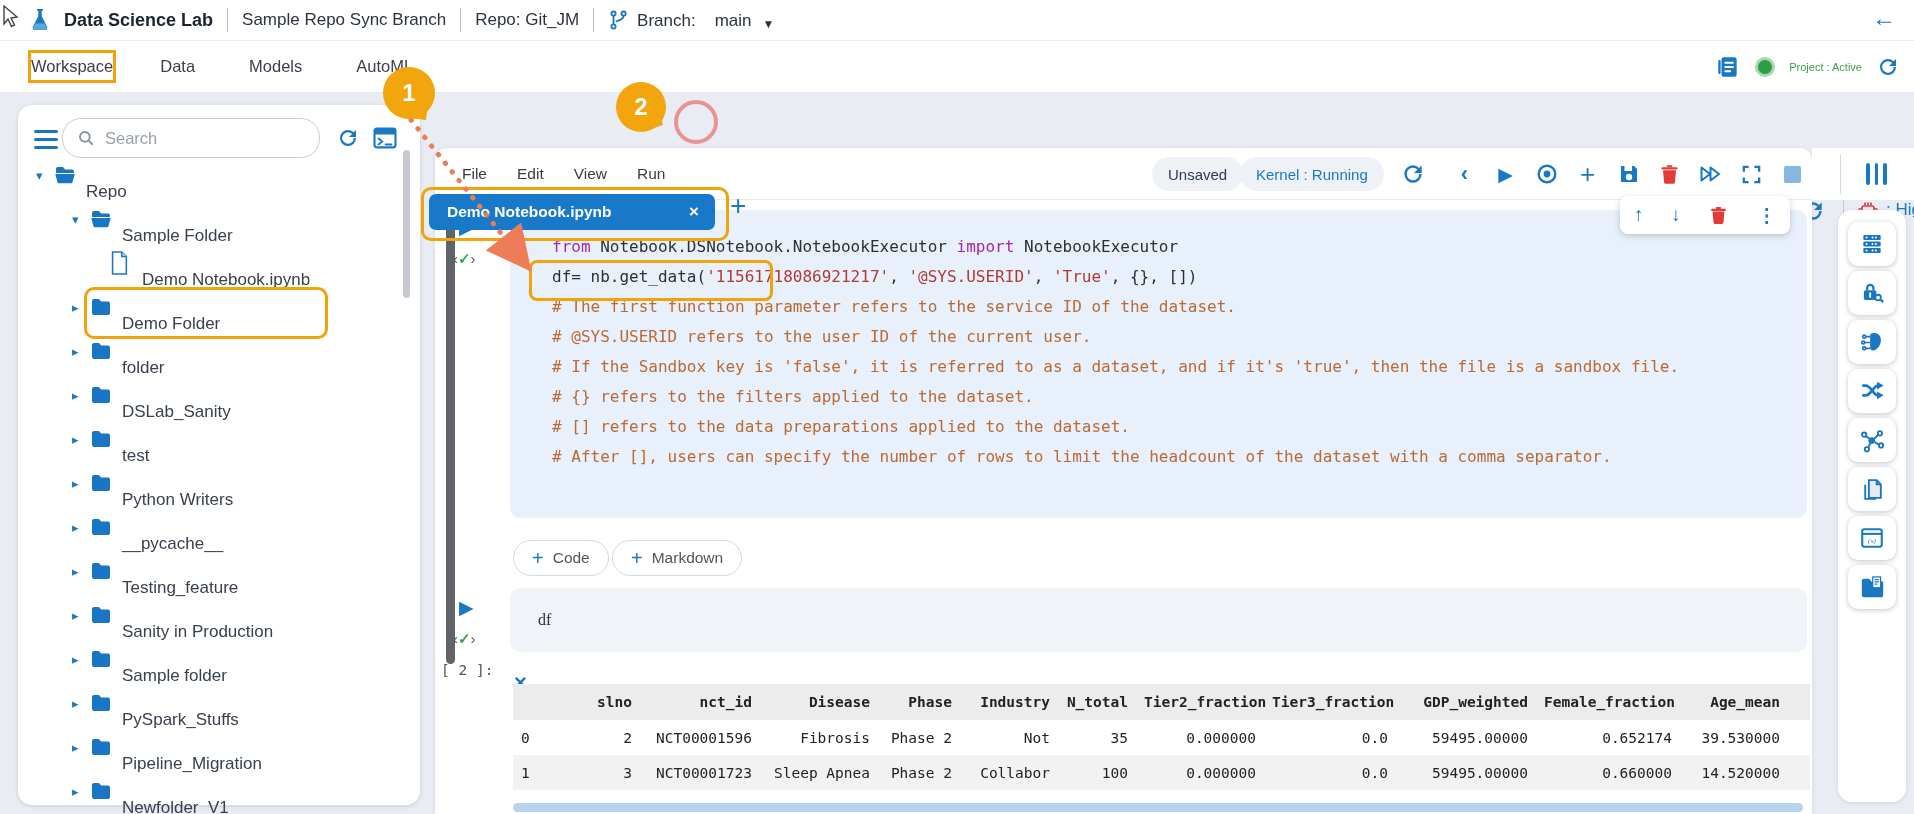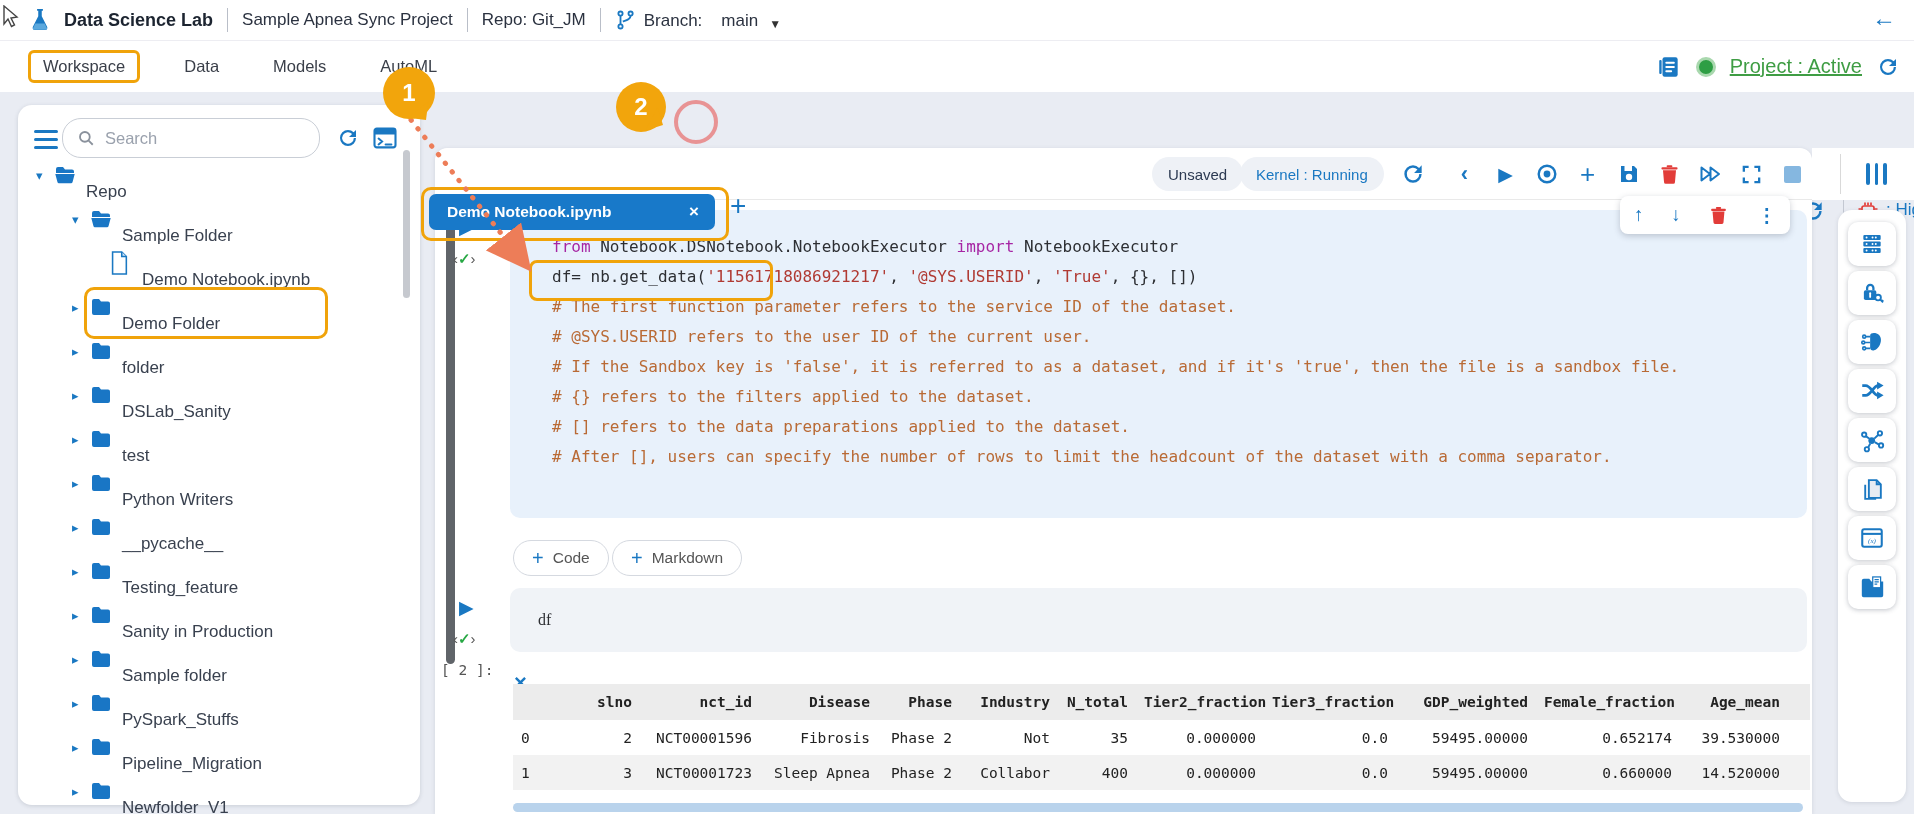--- a/index.html
+++ b/index.html
@@ -16,24 +16,24 @@
   .crumb{font-size:17px;color:#2b3240;}
   .branch-wrap{display:flex;align-items:flex-end;gap:7px;font-size:17px;color:#2b3240;}
   .branch-name{margin-left:12px;}
   .caret-down{font-size:12px;color:#333;margin-left:4px;}
   .back-arrow{position:absolute;right:18px;top:4px;font-size:24px;color:#1a78c2;font-weight:700;}
 
   
   .navrow{position:absolute;left:0;top:41px;width:1914px;height:51px;background:#fff;z-index:5;}
   .nav-tabs{position:absolute;left:28px;top:0;height:51px;display:flex;align-items:center;gap:34px;}
   .nav-item{font-size:16.5px;color:#3a3f49;padding:5px 10px;cursor:default;}
-  .nav-item.active{border:3px solid #f0a30a;border-radius:6px;padding:4px 12px;text-align:right;}
+  .nav-item.active{border:3px solid #f0a30a;border-radius:0;padding:4px 0;text-align:right;}
   .nav-right{position:absolute;right:8px;top:0;height:51px;display:flex;align-items:center;gap:14px;padding-right:6px;}
   .status-dot{width:14px;height:14px;border-radius:50%;background:#2e9e44;border:3px solid #a9d8ae;}
-  .project-status{font-size:20px;color:#3f9d44;text-decoration:underline;}
+  .project-status{font-size:11px;color:#3f9d44;}
 
   
   .tabbar{position:absolute;left:0;top:92px;width:1914px;height:56px;background:#e9ecf3;}
   .tab-outline{position:absolute;left:421px;top:95px;width:302px;height:48px;border:3px solid #f0a30a;border-radius:10px;z-index:20;}
   .nb-tab{position:absolute;left:429px;top:102px;width:286px;height:36px;background:#1879c9;border-radius:7px;
           display:flex;align-items:center;z-index:21;}
   .nb-tab .tab-title{color:#fff;font-size:15.5px;font-weight:600;padding-left:18px;flex:1;}
   .nb-tab .tab-close{color:#fff;font-size:17px;font-weight:700;padding-right:16px;cursor:default;}
   .new-tab{position:absolute;left:730px;top:98px;font-size:28px;color:#1a78c2;z-index:10;}
   .meter-label{position:absolute;font-size:13.5px;color:#4a5568;width:40px;text-align:right;}
@@ -149,21 +149,21 @@
         </svg>
     </span>
     <span style="margin-left:26px;">
       <svg width="28" height="28" viewBox="0 0 24 24">
           <path d="M9.5 2.5h5v1.6h-1v4.6l4.6 9c.7 1.4-.3 2.8-1.8 2.8H7.7c-1.5 0-2.5-1.4-1.8-2.8l4.6-9V4.1h-1z" fill="#1a78c2"></path>
           <path d="M8 15h8l2 4c.3.7-.2 1.3-.9 1.3H6.9c-.7 0-1.2-.6-.9-1.3z" fill="#5ba8dd"></path>
         </svg>
     </span>
     <span class="app-title">Data Science Lab</span>
     <span class="sep"></span>
-    <span class="crumb">Sample Apnea Sync Project</span>
+    <span class="crumb">Sample Repo Sync Branch</span>
     <span class="sep"></span>
     <span class="crumb">Repo: Git_JM</span>
     <span class="sep"></span>
     <span class="branch-wrap">
       <span>
         <svg width="22" height="22" viewBox="0 0 24 24" fill="none" stroke="#1a78c2" stroke-width="2">
             <circle cx="6" cy="5" r="2.3"></circle>
             <circle cx="17" cy="5" r="2.3"></circle>
             <circle cx="6" cy="19" r="2.3"></circle>
             <path d="M6 7.3v9.4M17 7.3c0 4.2-4.5 5-8.5 6.2"></path>
@@ -402,20 +402,26 @@
             </svg>
           </span>
           <span class="tlabel">Newfolder_V1</span>
         </div>
       </div>
     <div class="tree-hl-box"></div>
   </div>
 
   <div class="panel">
     <div class="menu-row">
+      <div class="menu-items">
+          <div class="menu-item">File</div>
+          <div class="menu-item">Edit</div>
+          <div class="menu-item">View</div>
+          <div class="menu-item">Run</div>
+        </div>
       <div class="pill unsaved">Unsaved</div>
       <div class="pill kernel">Kernel : Running</div>
       <span class="abs" style="left:965px;top:13px;">
         <svg width="26" height="26" viewBox="0 0 24 24">
             <path d="M17.65 6.35A7.95 7.95 0 0 0 12 4a8 8 0 1 0 8 8h-2.2a5.8 5.8 0 1 1-1.7-4.1L13 11h7V4z" fill="#1a78c2"></path>
           </svg>
       </span>
       <div class="nb-toolbar">
         <span class="ticon-btn">
             <span class="chev">‹</span>
@@ -558,21 +564,21 @@
               <td>39.530000</td>
               <td></td>
             </tr>
             <tr>
               <td class="idx">1</td>
               <td>3</td>
               <td>NCT00001723</td>
               <td>Sleep Apnea</td>
               <td>Phase 2</td>
               <td>Collabor</td>
-              <td>400</td>
+              <td>100</td>
               <td>0.000000</td>
               <td>0.0</td>
               <td>59495.00000</td>
               <td>0.660000</td>
               <td>14.520000</td>
               <td></td>
             </tr>
           </tbody>
         </table>
     </div>

